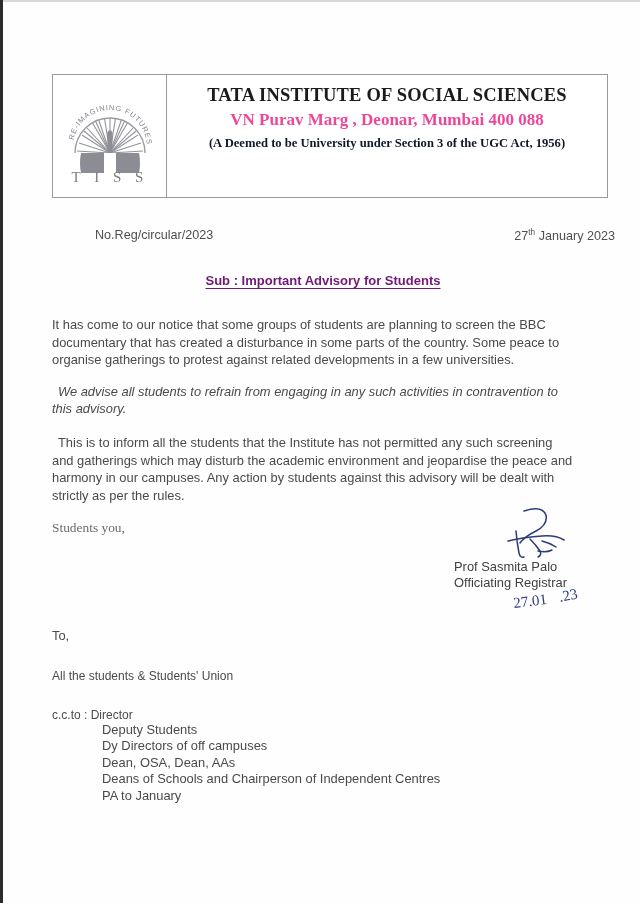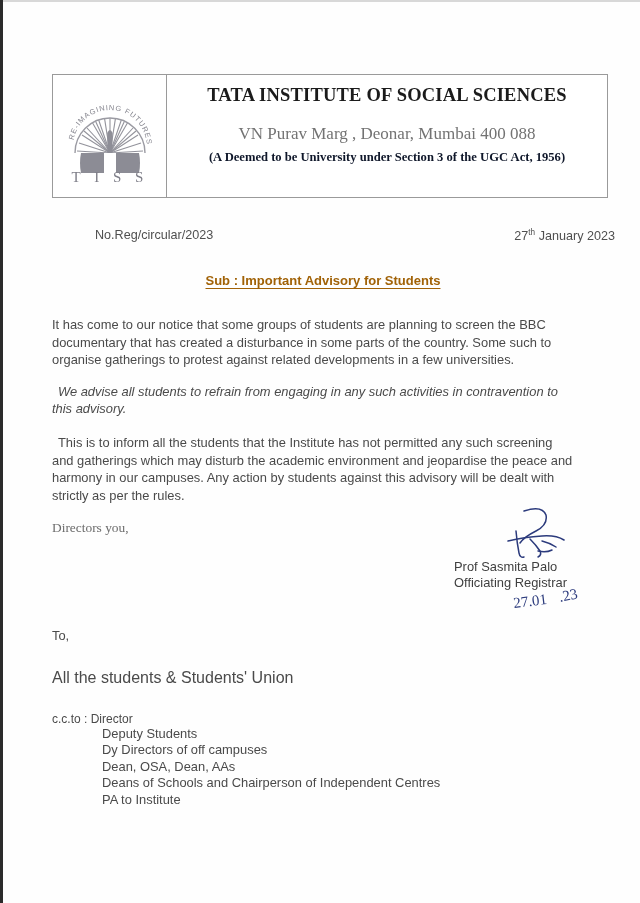--- a/index.html
+++ b/index.html
@@ -68,25 +68,25 @@
     font-family: "Liberation Serif", serif;
     font-weight: bold;
     font-size: 18.5px;
     color: #1b1b1b;
     letter-spacing: 0.2px;
     line-height: 1.22;
     white-space: nowrap;
   }
   .org-address {
     font-family: "Liberation Serif", serif;
-    font-weight: normal;
+    font-weight: bold;
     font-size: 17px;
-    color: #737373;
+    color: #ec4899;
     line-height: 1.3;
-    margin-top: 16px;
+    margin-top: 2px;
     white-space: nowrap;
   }
   .org-deemed {
     font-family: "Liberation Serif", serif;
     font-weight: bold;
     font-size: 12.6px;
     color: #0f172a;
     line-height: 1.3;
     margin-top: 4px;
     white-space: nowrap;
@@ -121,21 +121,21 @@
   .subject {
     position: absolute;
     left: 0;
     top: 269px;
     width: 640px;
     text-align: center;
   }
   .subject span {
     font-size: 13px;
     font-weight: bold;
-    color: #a16207;
+    color: #701a75;
     text-decoration: underline;
     text-underline-offset: 3px;
   }
 
   
   .body-block {
     position: absolute;
     left: 49px;
     top: 314px;
     width: 522px;
@@ -204,21 +204,21 @@
     left: 49px;
     top: 626px;
     width: 520px;
   }
   .dist-to {
     font-size: 12.9px;
     color: #4a4a4a;
     margin: 0;
   }
   .dist-recipient {
-    font-size: 16px;
+    font-size: 12px;
     color: #4a4a4a;
     margin: 26px 0 0 0;
   }
   .cc-block {
     margin-top: 25px;
   }
   .cc-first {
     font-size: 12px;
     color: #4a4a4a;
     margin: 0;
@@ -302,24 +302,24 @@
   <div class="meta-row">
     <div class="meta-ref">No.Reg/circular/2023</div>
     <div class="meta-date"><span>27</span><sup>th</sup><span> January 2023</span></div>
   </div>
 
   <div class="subject">
     <span>Sub : Important Advisory for Students</span>
   </div>
 
   <div class="body-block">
-    <p class="para">It has come to our notice that some groups of students are planning to screen the BBC documentary that has created a disturbance in some parts of the country. Some such to organise gatherings to protest against related developments in a few universities.</p>
+    <p class="para">It has come to our notice that some groups of students are planning to screen the BBC documentary that has created a disturbance in some parts of the country. Some peace to organise gatherings to protest against related developments in a few universities.</p>
     <p class="para italic">We advise all students to refrain from engaging in any such activities in contravention to this advisory.</p>
     <p class="para indent">This is to inform all the students that the Institute has not permitted any such screening and gatherings which may disturb the academic environment and jeopardise the peace and harmony in our campuses. Any action by students against this advisory will be dealt with strictly as per the rules.</p>
-    <p class="thanking">Directors you,</p>
+    <p class="thanking">Students you,</p>
   </div>
 
   <div class="sig-block">
     <svg class="sig-scribble" viewBox="0 0 120 58">
       <g fill="none" stroke="#2b3a7c" stroke-width="1.5" stroke-linecap="round" stroke-linejoin="round">
         <path d="M 44 4 Q 62 -2 66 8 Q 68 18 56 24 Q 44 30 40 36"></path>
         <path d="M 28 34 Q 44 30 62 29 Q 76 28 84 33"></path>
         <path d="M 36 24 Q 37 36 39 46 Q 40 51 44 50"></path>
         <path d="M 50 32 Q 56 38 60 44 Q 62 48 58 50"></path>
         <path d="M 62 34 Q 70 36 76 40"></path>
@@ -338,18 +338,18 @@
     <p class="dist-to">To,</p>
     <p class="dist-recipient">All the students &amp; Students' Union</p>
 
     <div class="cc-block">
       <p class="cc-first"><span>c.c.to : </span><span>Director</span></p>
       <ul class="cc-list">
         <li>Deputy Students</li>
         <li>Dy Directors of off campuses</li>
         <li>Dean, OSA, Dean, AAs</li>
         <li>Deans of Schools and Chairperson of Independent Centres</li>
-        <li>PA to Institute</li>
+        <li>PA to January</li>
       </ul>
     </div>
   </div>
 
 </div>
 
 </body></html>

